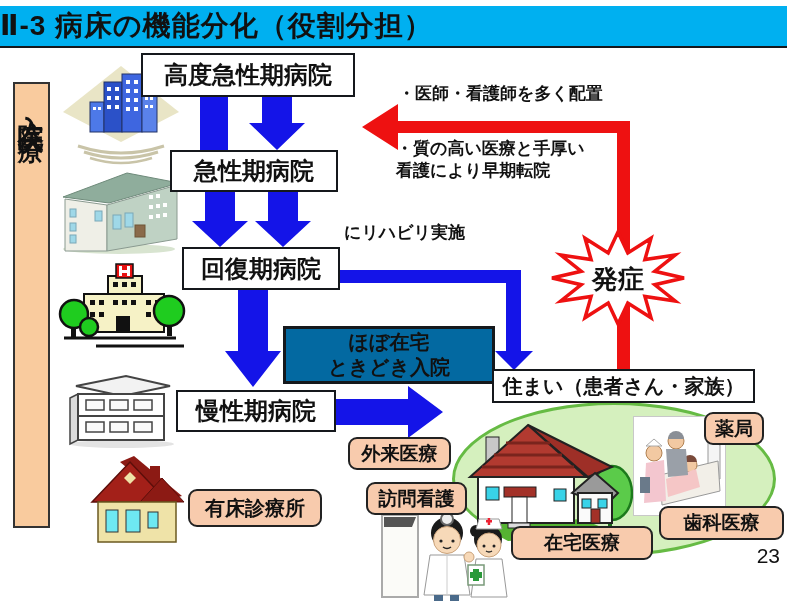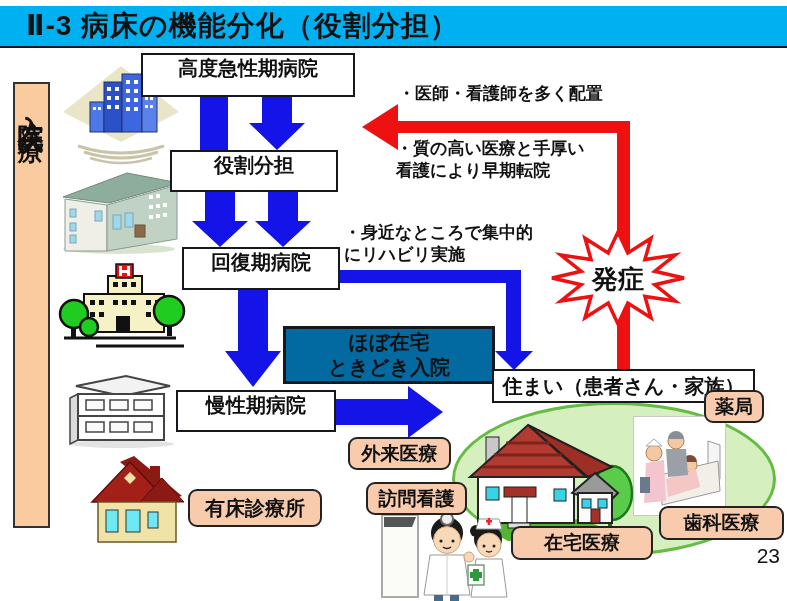--- a/index.html
+++ b/index.html
@@ -4,33 +4,33 @@
 <style>
   html,body{margin:0;padding:0;background:#fff;}
   #canvas{
     position:relative;width:787px;height:601px;overflow:hidden;background:#fff;
     font-family:"Liberation Sans","DejaVu Sans",sans-serif;color:#111;
   }
   .abs{position:absolute;}
   .titlebar{
     left:0;top:6px;width:787px;height:42px;background:#00B0F0;
     border-bottom:2px solid #15181c;display:flex;align-items:center;
-    font-size:28px;font-weight:600;padding-left:26px;box-sizing:border-box;letter-spacing:1px;
+    font-size:28px;font-weight:600;padding-left:0;box-sizing:border-box;letter-spacing:1px;
   }
   .sidebar{
     left:13px;top:82px;width:37px;height:446px;background:#F9CB9E;border:2px solid #333;
     box-sizing:border-box;display:flex;justify-content:center;
   }
   .sidebar span{
     writing-mode:vertical-rl;text-orientation:upright;font-size:26px;font-weight:700;
     letter-spacing:7px;margin-top:10px;
   }
   .flowbox{
     background:#fff;border:2px solid #15181c;box-sizing:border-box;z-index:3;
-    display:flex;justify-content:center;font-weight:700;font-size:20px;
+    display:flex;align-items:center;justify-content:center;font-weight:700;font-size:24px;
   }
   .service{
     background:#F8CBAD;border:2px solid #222;border-radius:9px;box-sizing:border-box;z-index:5;
     display:flex;align-items:center;justify-content:center;font-weight:700;font-size:19px;
   }
   .note{font-size:17px;font-weight:600;line-height:1.3;z-index:3;white-space:nowrap;}
   .yellowbox{
     left:283px;top:317px;width:212px;height:58px;background:#0369a1;border:3px solid #15181c;
     box-sizing:border-box;z-index:3;display:flex;flex-direction:column;align-items:center;
     justify-content:center;font-weight:700;font-size:20px;line-height:1.25;margin-top:9px;
@@ -206,36 +206,35 @@
       <polygon points="340,270 521,270 521,351 533,351 514,370 495,351 506,351 506,283 340,283"></polygon>
       <polygon points="335,399 408,399 408,386 443,412 408,438 408,425 335,425"></polygon>
     </g>
     <polygon fill="#EE1111" points="362,127 398,104 398,121 630,121 630,371 617,371 617,133 398,133 398,150"></polygon>
   </svg>
 
   <div class="abs flowbox" style="left:141px;top:53px;width:214px;height:44px">
     <span>高度急性期病院</span>
   </div>
   <div class="abs flowbox" style="left:170px;top:150px;width:168px;height:42px">
-    <span>役割分担</span>
+    <span>急性期病院</span>
   </div>
   <div class="abs flowbox" style="left:182px;top:247px;width:158px;height:43px">
     <span>回復期病院</span>
   </div>
   <div class="abs flowbox" style="left:176px;top:390px;width:160px;height:42px">
     <span>慢性期病院</span>
   </div>
 
   <div class="abs note" style="left:398px;top:83px">・医師・看護師を多く配置</div>
   <div class="abs note" style="left:396px;top:138px">
     <div>・質の高い医療と手厚い</div>
     <div>看護により早期転院</div>
   </div>
   <div class="abs note" style="left:344px;top:222px">
-    <div>・身近なところで集中的</div>
     <div>にリハビリ実施</div>
   </div>
 
   <div class="abs" style="left:548px;top:228px;z-index:4">
     <svg width="140" height="100" viewBox="0 0 140 100">
       <polygon fill="#fff" stroke="#EE1111" stroke-width="3.5" stroke-linejoin="miter" points="136,50 106.7,56.7 127.2,73 96.9,68.4 103,89.8 79.8,75.1 70,96 60.2,75.1 37,89.8 43.1,68.4 12.8,73 33.3,56.7 4,50 33.3,43.3 12.8,27 43.1,31.6 37,10.2 60.2,24.9 70,4 79.8,24.9 103,10.2 96.9,31.6 127.2,27 106.7,43.3"></polygon>
     </svg>
   </div>
   <div class="abs onset-label">発症</div>
 
@@ -335,19 +334,19 @@
   </div>
   <div class="abs service" style="left:188px;top:489px;width:134px;height:38px;font-size:20px">
     <span>有床診療所</span>
   </div>
   <div class="abs service" style="left:511px;top:526px;width:142px;height:34px">
     <span>在宅医療</span>
   </div>
   <div class="abs service" style="left:659px;top:506px;width:125px;height:34px">
     <span>歯科医療</span>
   </div>
-  <div class="abs service" style="left:704px;top:390px;width:60px;height:33px">
+  <div class="abs service" style="left:704px;top:412px;width:60px;height:33px">
     <span>薬局</span>
   </div>
 
   <div class="abs pagenum">23</div>
 
 </div>
 
 </body></html>

